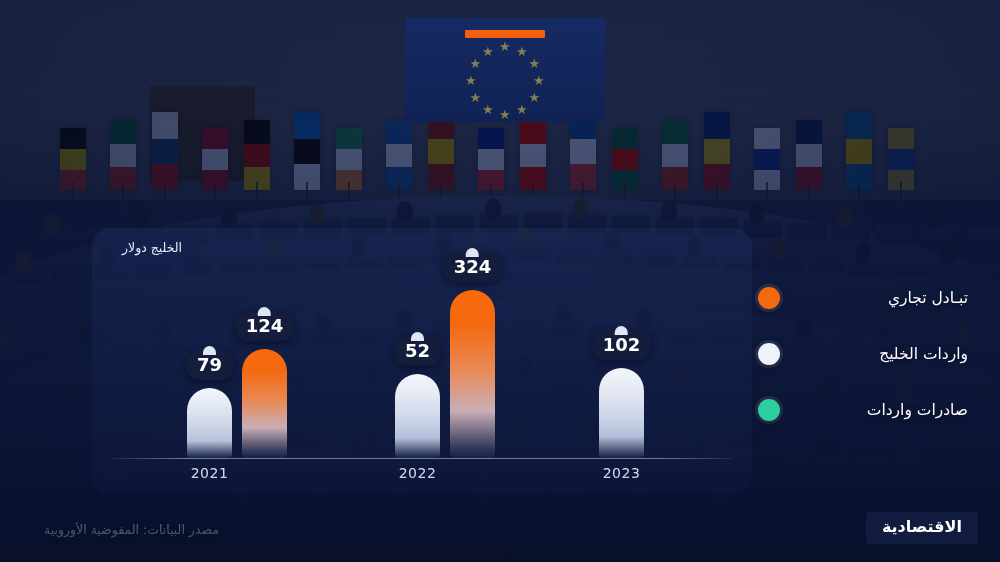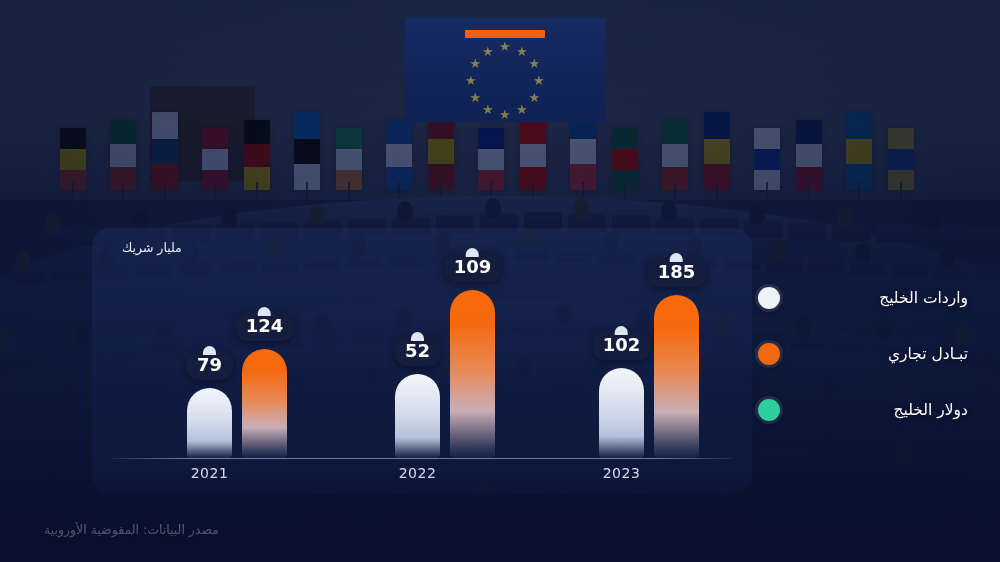--- a/index.html
+++ b/index.html
@@ -501,21 +501,21 @@
         <span class="eu-star" style="left: 60px; top: 56px;">★</span>
         <span class="eu-star" style="left: 64.5551px; top: 39px;">★</span>
         <span class="eu-star" style="left: 77px; top: 26.5551px;">★</span>
       </div>
   </div>
   <div class="eu-accent"></div>
 
 
   <div class="panel">
 
-    <div class="unit-chip">مليار شريك</div>
+    <div class="unit-chip">الخليج دولار</div>
 
     <div class="plot" id="plot">
       <div class="axis"></div>
     <div class="group" style="left: 40px; width: 155px; bottom: 36px; height: 176px;">
           <div class="bar-slot" style="left: 55px; height: 176px;">
             <div class="bar white" style="height: 70px;"></div>
             <div class="pill" style="bottom: 78px;"><span class="notch"></span><span>79</span></div>
           </div>
           <div class="bar-slot" style="left: 110px; height: 176px;">
             <div class="bar orange" style="height: 109px;"></div>
@@ -523,49 +523,48 @@
           </div>
         </div>
         <div class="year" style="left: 57.5px;">2021</div>
         <div class="group" style="left: 248px; width: 155px; bottom: 36px; height: 176px;">
           <div class="bar-slot" style="left: 55px; height: 176px;">
             <div class="bar white" style="height: 84px;"></div>
             <div class="pill" style="bottom: 92px;"><span class="notch"></span><span>52</span></div>
           </div>
           <div class="bar-slot" style="left: 110px; height: 176px;">
             <div class="bar orange" style="height: 168px;"></div>
-            <div class="pill" style="bottom: 176px;"><span class="notch"></span><span>109</span></div>
+            <div class="pill" style="bottom: 176px;"><span class="notch"></span><span>324</span></div>
           </div>
         </div>
         <div class="year" style="left: 265.5px;">2022</div>
         <div class="group" style="left: 452px; width: 155px; bottom: 36px; height: 176px;">
           <div class="bar-slot" style="left: 55px; height: 176px;">
             <div class="bar white" style="height: 90px;"></div>
             <div class="pill" style="bottom: 98px; text-align: right;"><span class="notch"></span><span>102</span></div>
           </div>
-          <div class="bar-slot" style="left: 110px; height: 176px;">
-            <div class="bar orange" style="height: 163px;"></div>
-            <div class="pill" style="bottom: 171px;"><span class="notch"></span><span>185</span></div>
-          </div>
         </div>
         <div class="year" style="left: 469.5px;">2023</div>
       </div>
   </div>
 
   <div class="legend" id="legend">
+      <div class="legend-row">
+        <span class="legend-label">تبـادل تجاري</span>
+        <span class="dot" style="background: rgb(244, 105, 15);"></span>
+      </div>
       <div class="legend-row">
         <span class="legend-label">واردات الخليج</span>
         <span class="dot" style="background: rgb(238, 242, 249);"></span>
       </div>
       <div class="legend-row">
-        <span class="legend-label">تبـادل تجاري</span>
-        <span class="dot" style="background: rgb(244, 105, 15);"></span>
-      </div>
-      <div class="legend-row">
-        <span class="legend-label">دولار الخليج</span>
+        <span class="legend-label">صادرات واردات</span>
         <span class="dot" style="background: rgb(46, 207, 159);"></span>
       </div>
     </div>
 
   <div class="source">مصدر البيانات: المفوضية الأوروبية</div>
   <div class="bottom-fade"></div>
+  <div class="logo">
+    <span class="logo-text">الاقتصادية</span>
+  </div>
 
 </div>
 
 </body></html>

